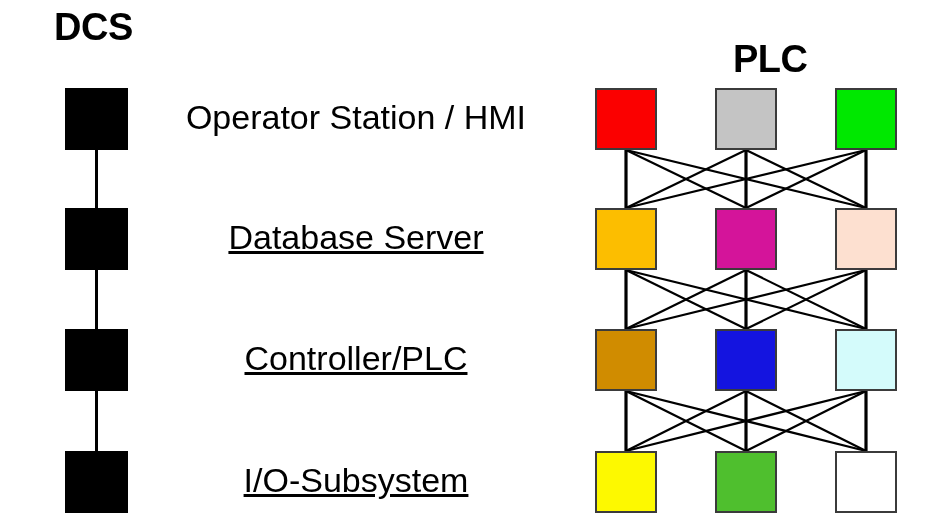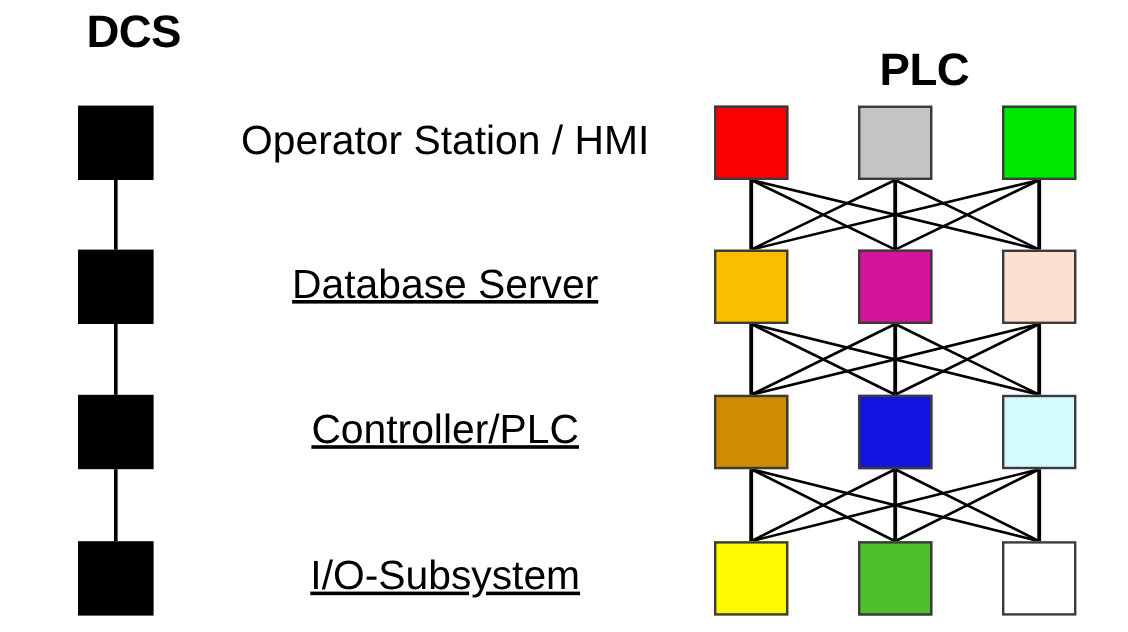--- a/index.html
+++ b/index.html
@@ -19,42 +19,42 @@
   
   .col-header {
     position: absolute;
     font-weight: bold;
     font-size: 38px;
     line-height: 1;
     color: #000000;
     white-space: nowrap;
     letter-spacing: -0.5px;
   }
-  #hdr-dcs { left: 72px;  top: 8px; }
+  #hdr-dcs { left: 54px;  top: 8px; }
   #hdr-plc { left: 733px; top: 8px; margin-top: 32px; }
 
   
   .dcs-node {
     position: absolute;
     left: 65px;
     width: 63px;
     height: 62px;
     background: #000000;
   }
   .dcs-link {
     position: absolute;
     left: 95px;
     width: 3px;
     background: #000000;
   }
 
   
   .row-label {
     position: absolute;
-    left: 151px;
+    left: 136px;
     width: 440px;
     text-align: center;
     font-size: 34px;
     line-height: 1;
     color: #000000;
     white-space: nowrap;
   }
 
   
   .plc-cell {

